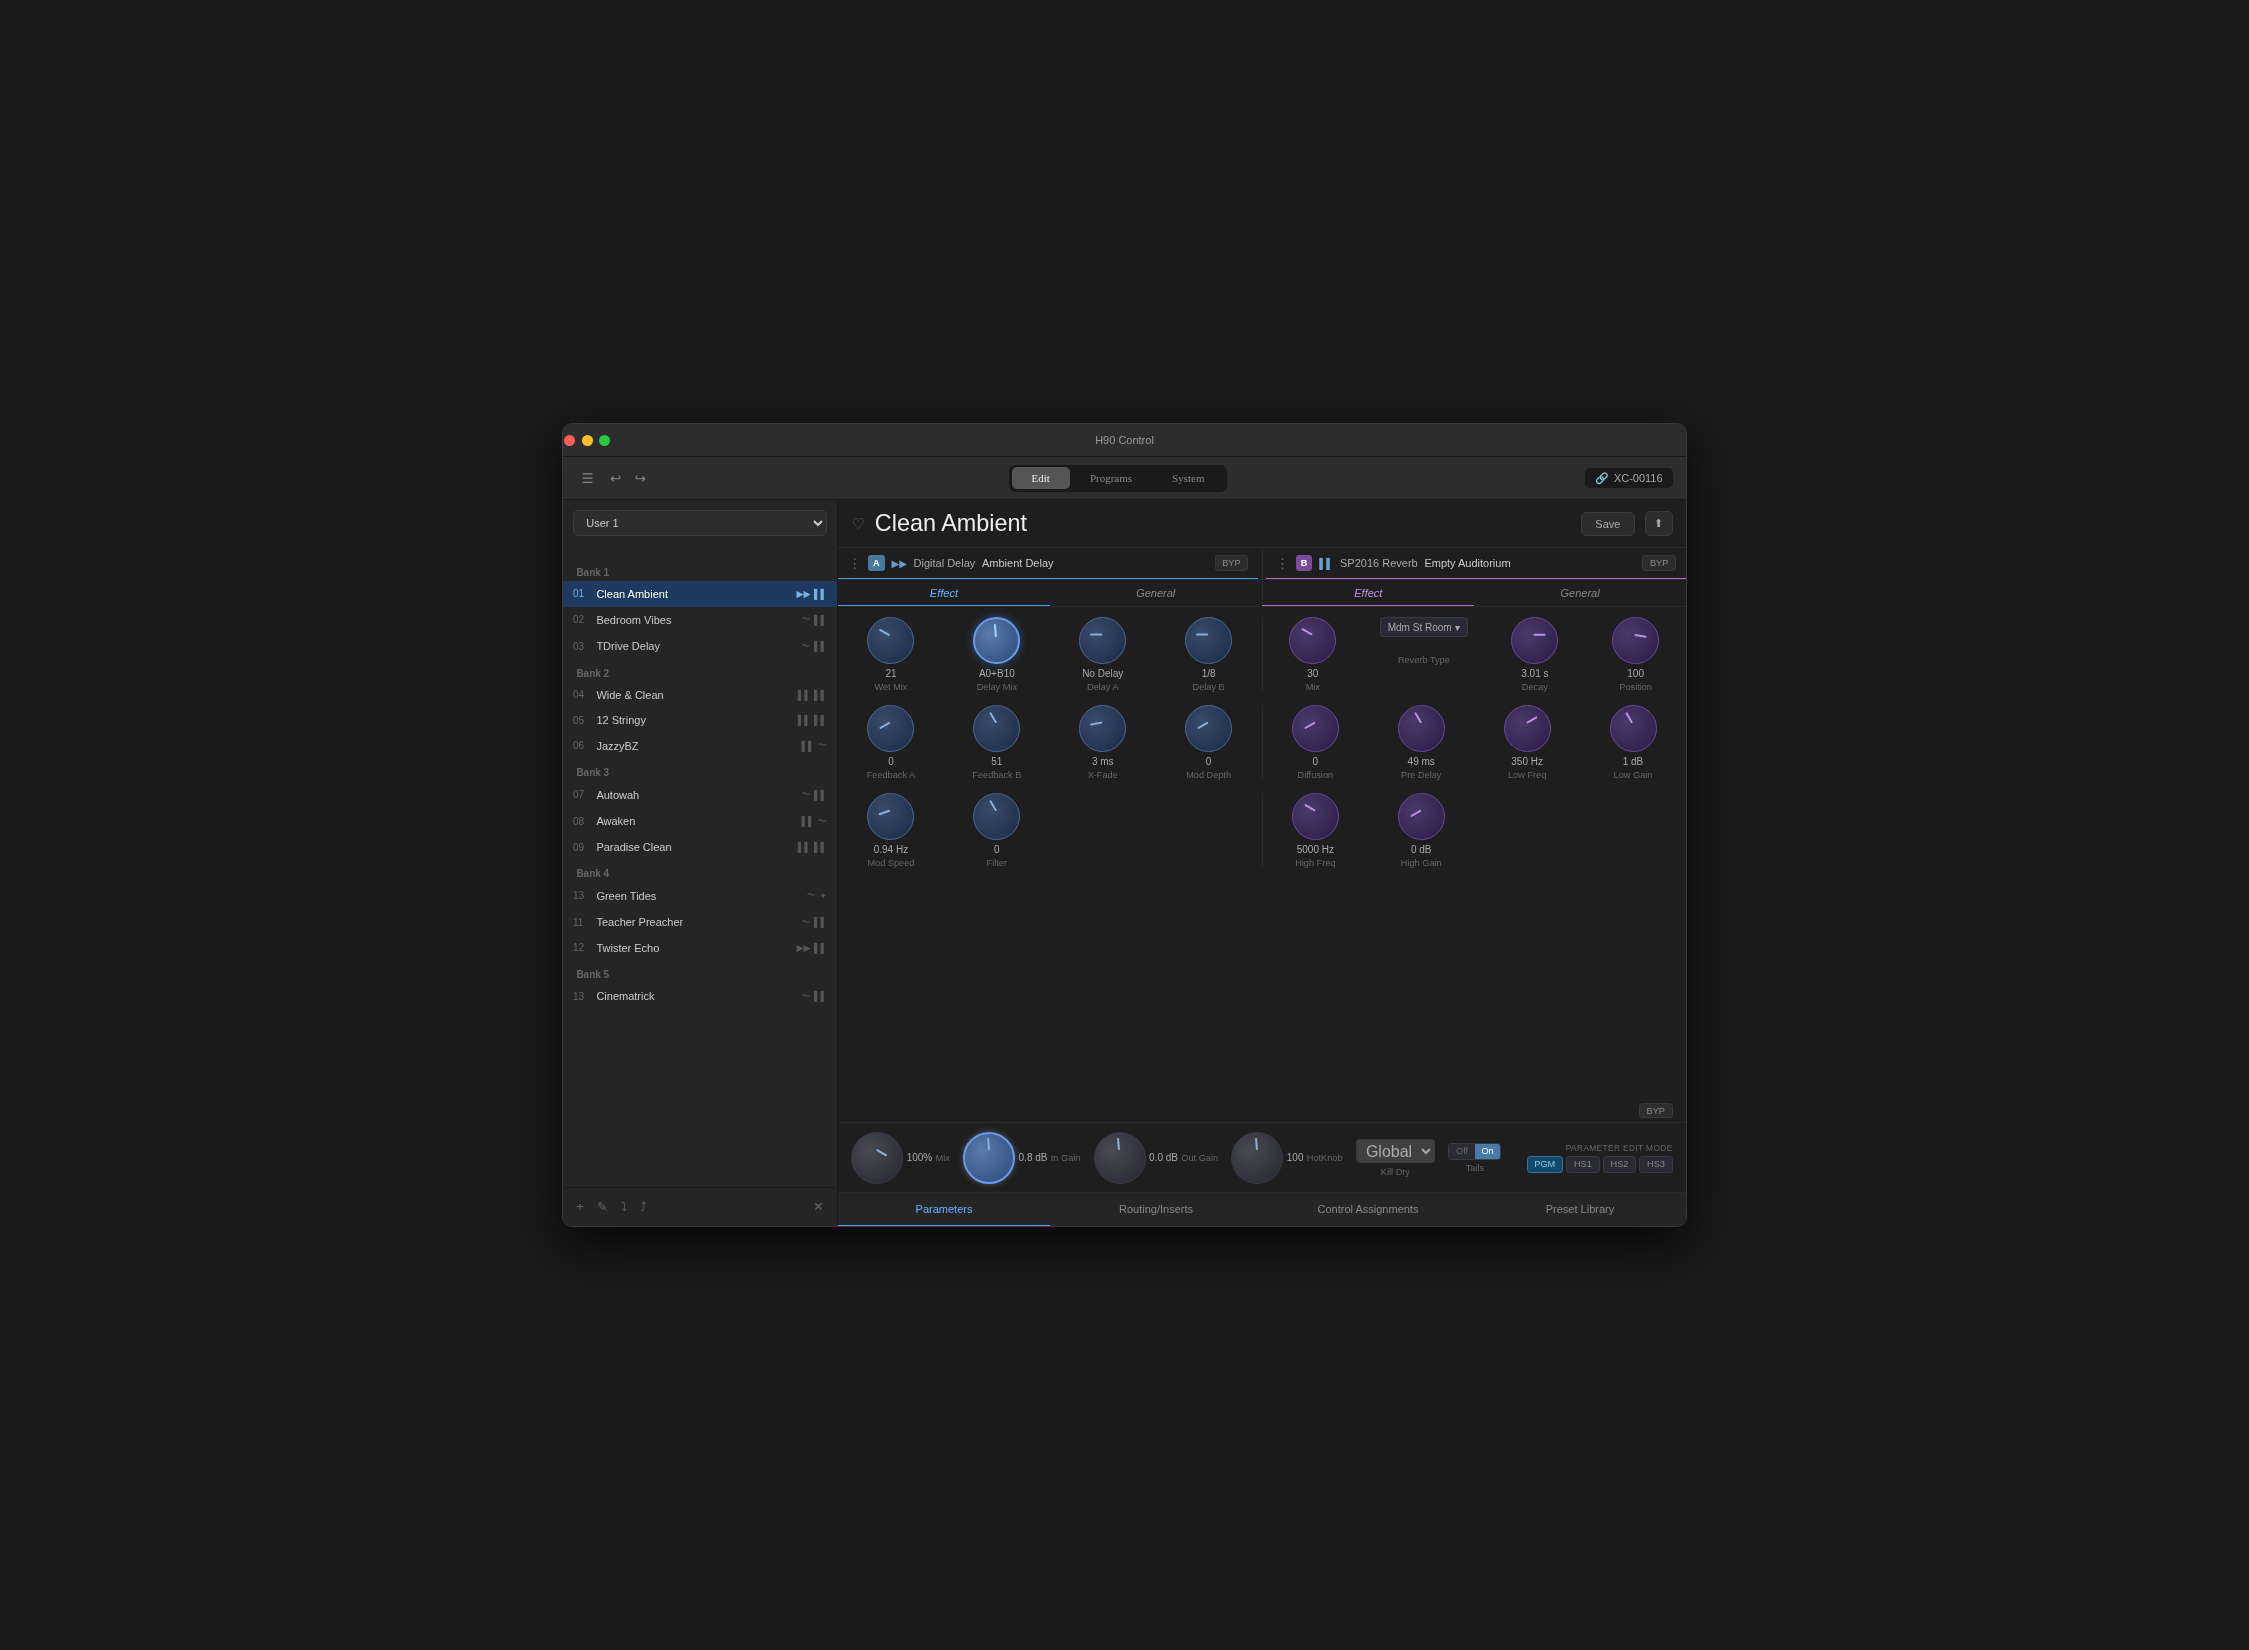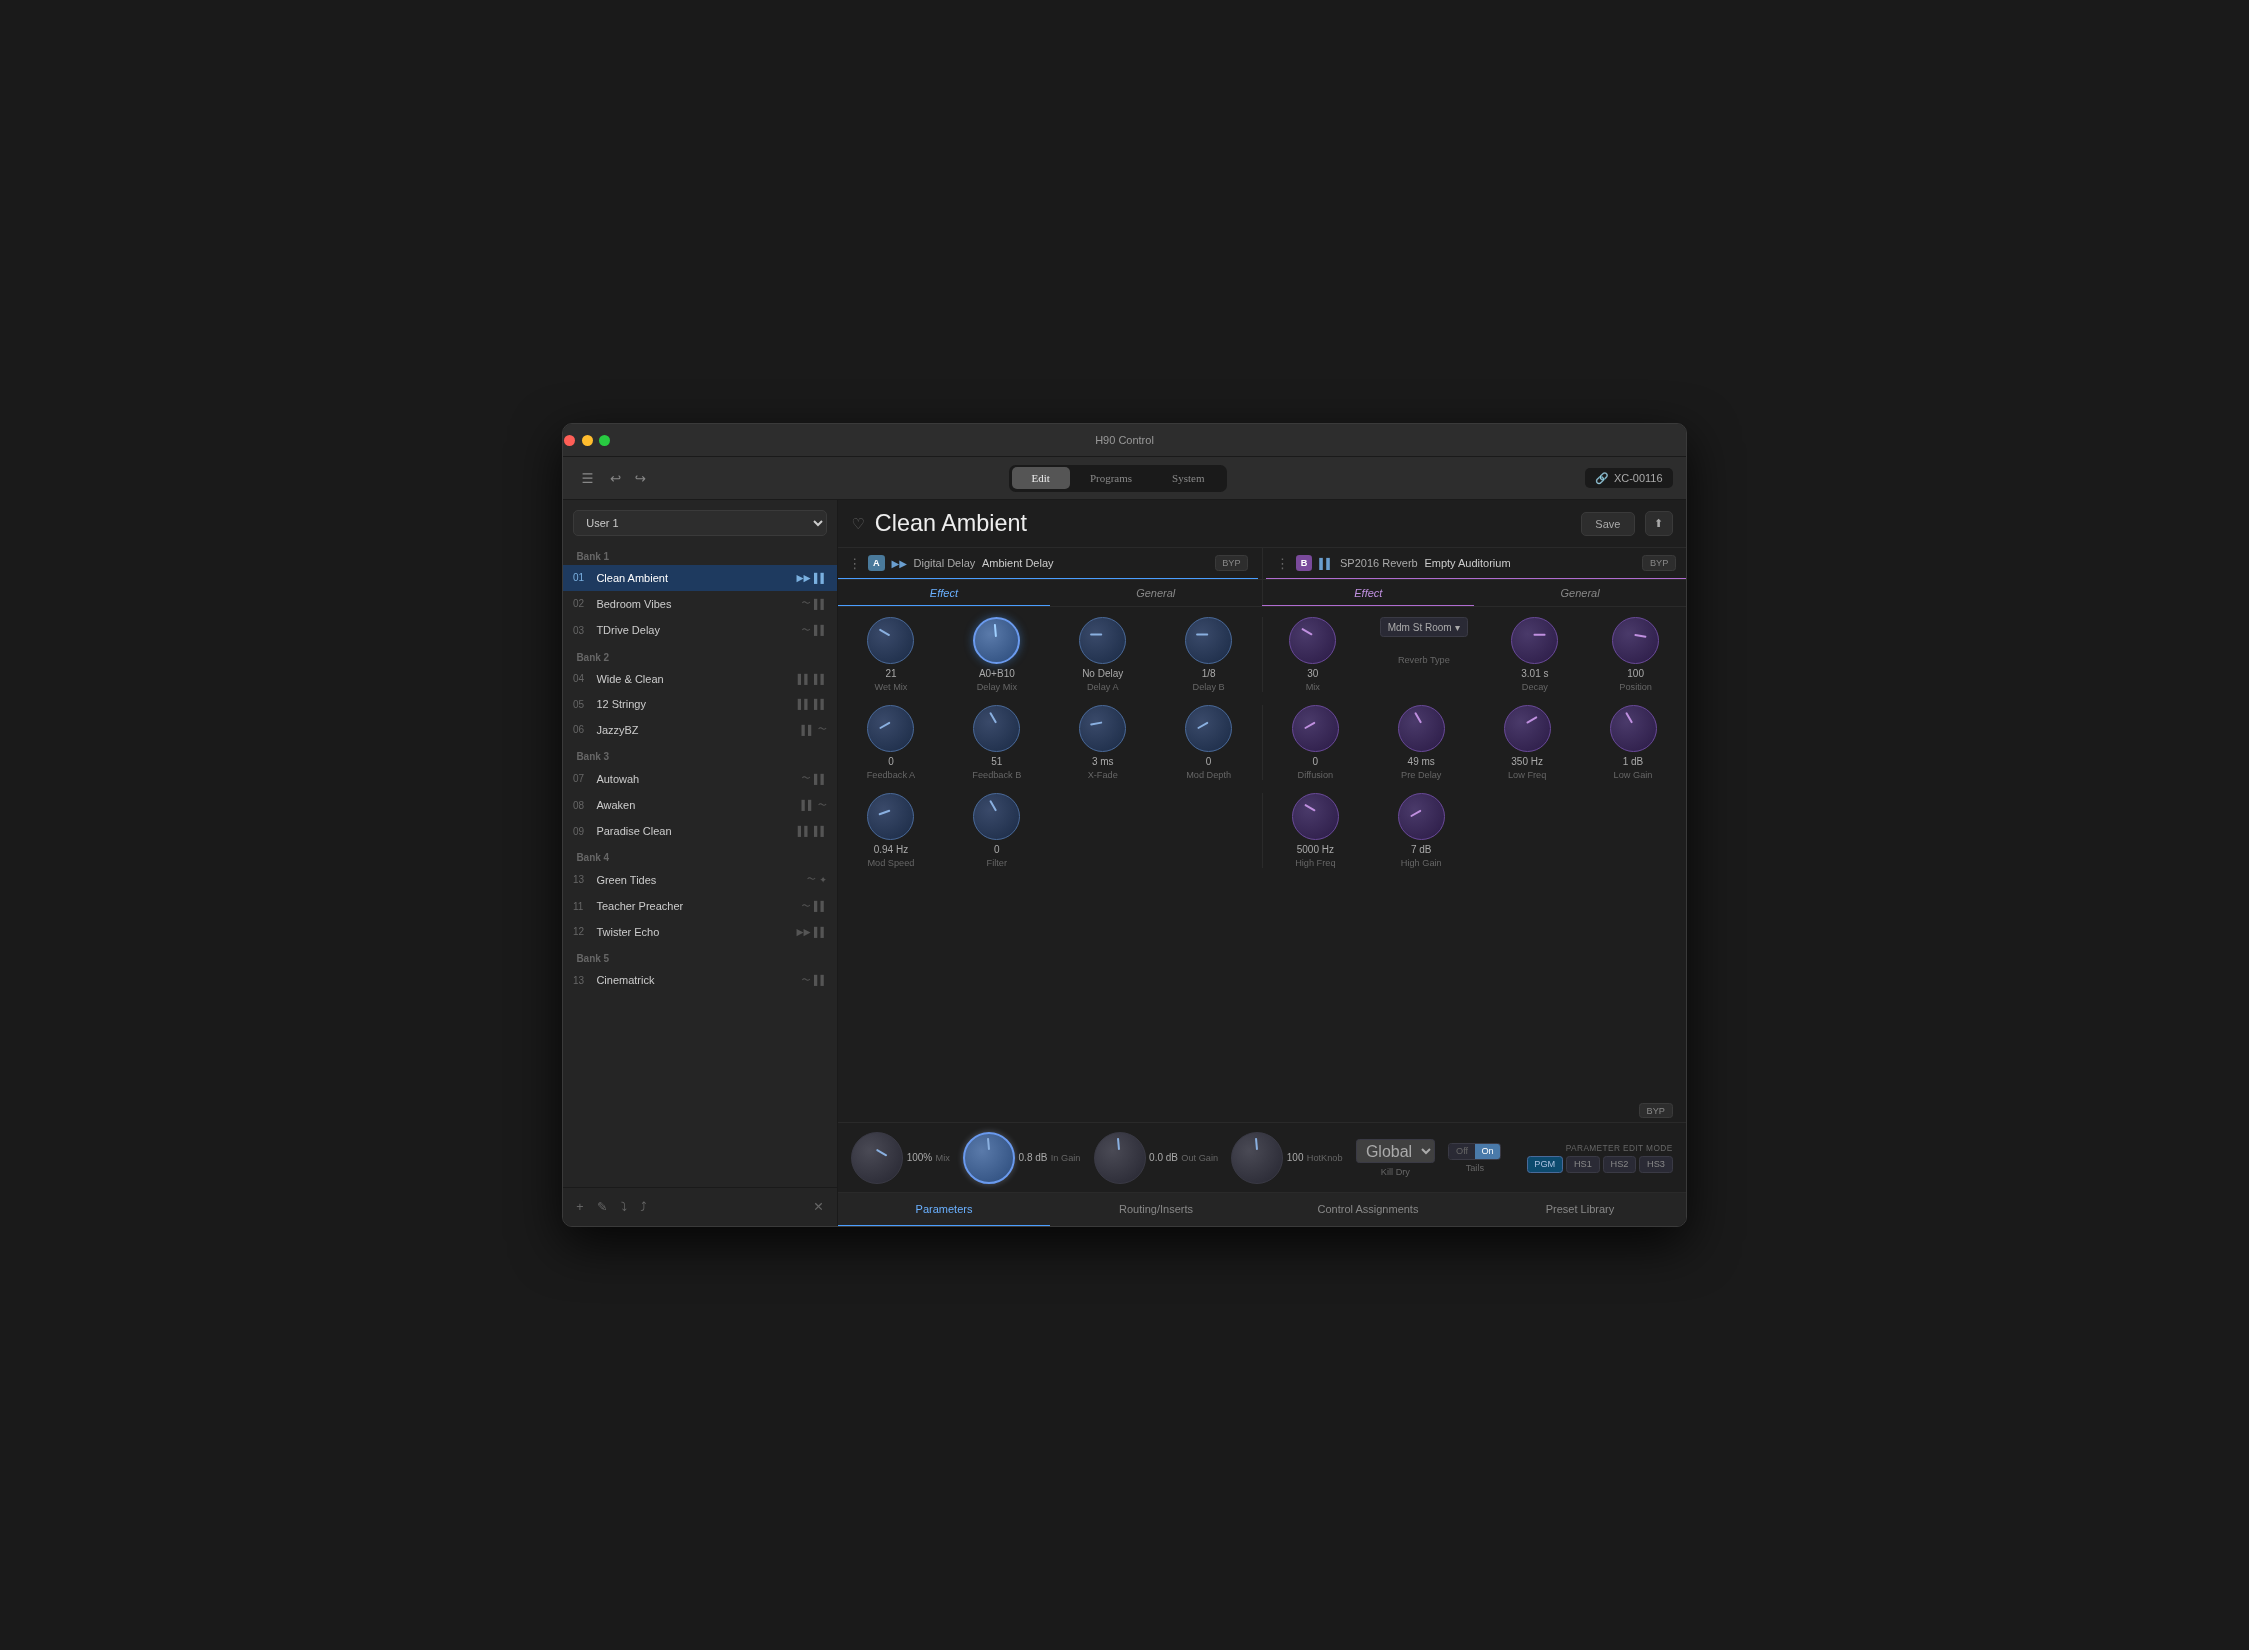--- a/index.html
+++ b/index.html
@@ -78,20 +78,21 @@
       padding: 3.3px 10px; font-size: 11px; color: #aaa;
     }
     .main-area { display: flex; height: 726px; }
     .sidebar {
       width: 275px;
       background: #252525;
       border-right: 0.8px solid #1a1a1a;
       display: flex;
       flex-direction: column;
       overflow: hidden;
+      gap: 16px;
     }
     .sidebar-header {
       padding: 10px 10px 6.7px;
     }
     .user-select {
       width: 100%;
       background: #2d2d2d;
       border: 0.8px solid #3a3a3a;
       border-radius: 5px;
       color: #ccc;
@@ -831,21 +832,21 @@
               <span class="knob-value">5000 Hz</span>
               <span class="knob-label">High Freq</span>
             </div>
 
             <div class="knob-item">
               <div class="knob">
                 <div class="knob-body purple">
                   <div class="knob-indicator purple" style="transform: rotate(-120deg); transform-origin: 50% 100%; position: absolute; top: 5px; left: calc(50% - 0.8px);"></div>
                 </div>
               </div>
-              <span class="knob-value">7 dB</span>
+              <span class="knob-value">0 dB</span>
               <span class="knob-label">High Gain</span>
             </div>
             <div class="knob-item"></div>
             <div class="knob-item"></div>
           </div>
         </div>
       </div>
 
       <div class="bottom-controls">
 

